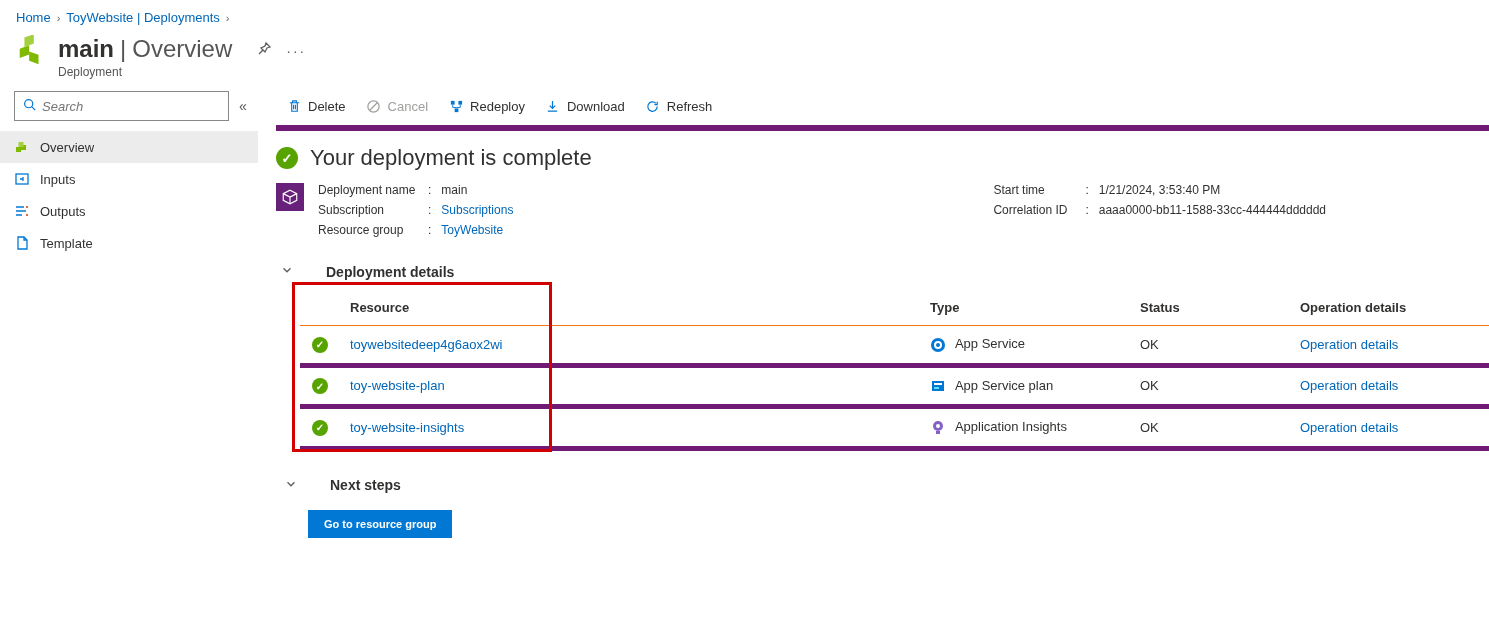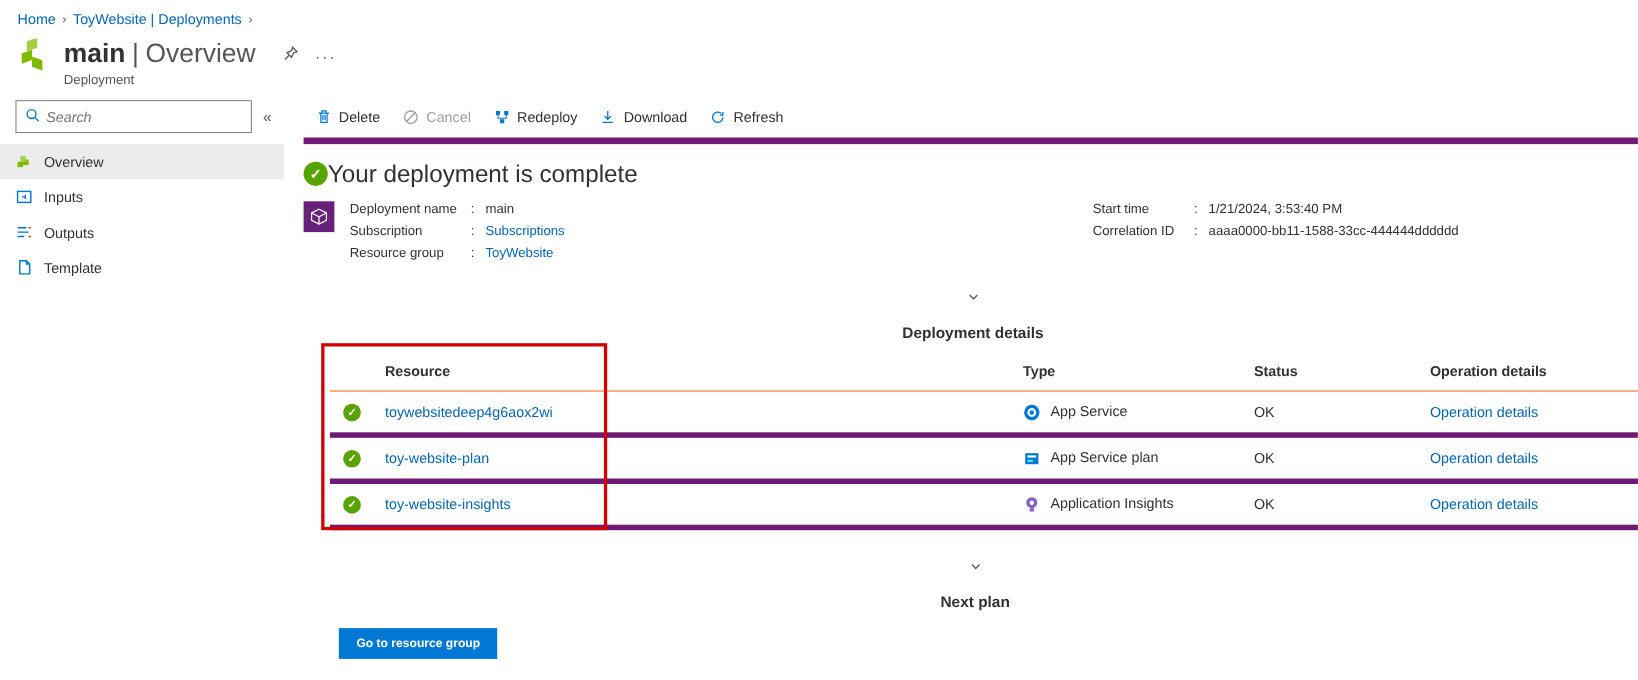--- a/index.html
+++ b/index.html
@@ -88,40 +88,40 @@
     border-bottom: 6px solid #701a75;
     padding-left: 10px;
   }
   .tb-item { display: inline-flex; align-items: center; gap: 6px; font-size: 13px; cursor: pointer; }
   .tb-item.disabled { color: #a19f9d; cursor: default; }
   .tb-ico { width: 16px; height:16px; display:inline-flex; align-items:center; justify-content:center; }
 
   .status-row {
     display: flex;
     align-items: center;
+    gap: 12px;
     padding: 14px 0 8px 0;
   }
   .status-text { font-size: 22px; font-weight: 400; }
 
   .info-block { display: flex; align-items: flex-start; gap: 14px; padding: 4px 0 20px 0; }
   .info-ico {
     width: 28px; height: 28px; background: #68217a; display:flex; align-items:center; justify-content:center;
   }
   .info-kv { display: flex; gap: 60px; }
   .info-col { display: flex; flex-direction: column; gap: 6px; font-size: 12px; }
   .kv-row { display:flex; align-items:center; }
   .kv-label { width: 110px; color:#323130; }
   .kv-colon { margin-right: 10px;}
   .kv-label2 { width: 92px; color:#323130; }
 
   .section-head {
-    display: flex; align-items: center; gap: 14px;
+    display: flex; align-items: center; gap: 32px;
     font-size: 14px; font-weight: 600; margin: 6px 0 10px 4px;
     cursor: pointer;
-    flex-direction: column;
   }
 
   
   .tbl-wrap { margin-left: 24px; margin-top: 6px; }
   .tbl { width: 100%; border-collapse: collapse; font-size: 13px; }
   .tbl th {
     text-align: left; font-weight: 600; padding: 10px 10px;
     border-bottom: 1px solid #f97316;
   }
   .tbl td {
@@ -425,21 +425,21 @@
       </table>
     </div>
 
     <div class="next-steps-block">
       <div class="section-head">
         <span>
           <svg width="14" height="14" viewBox="0 0 16 16" fill="none" stroke="#605e5c" stroke-width="1.5">
               <path d="M4 6l4 4 4-4"></path>
             </svg>
         </span>
-        <span>Next plan</span>
+        <span>Next steps</span>
       </div>
       <div class="next-action">
         <button class="primary-btn">Go to resource group</button>
       </div>
     </div>
 
   </div>
 </div>
 
 </body></html>

